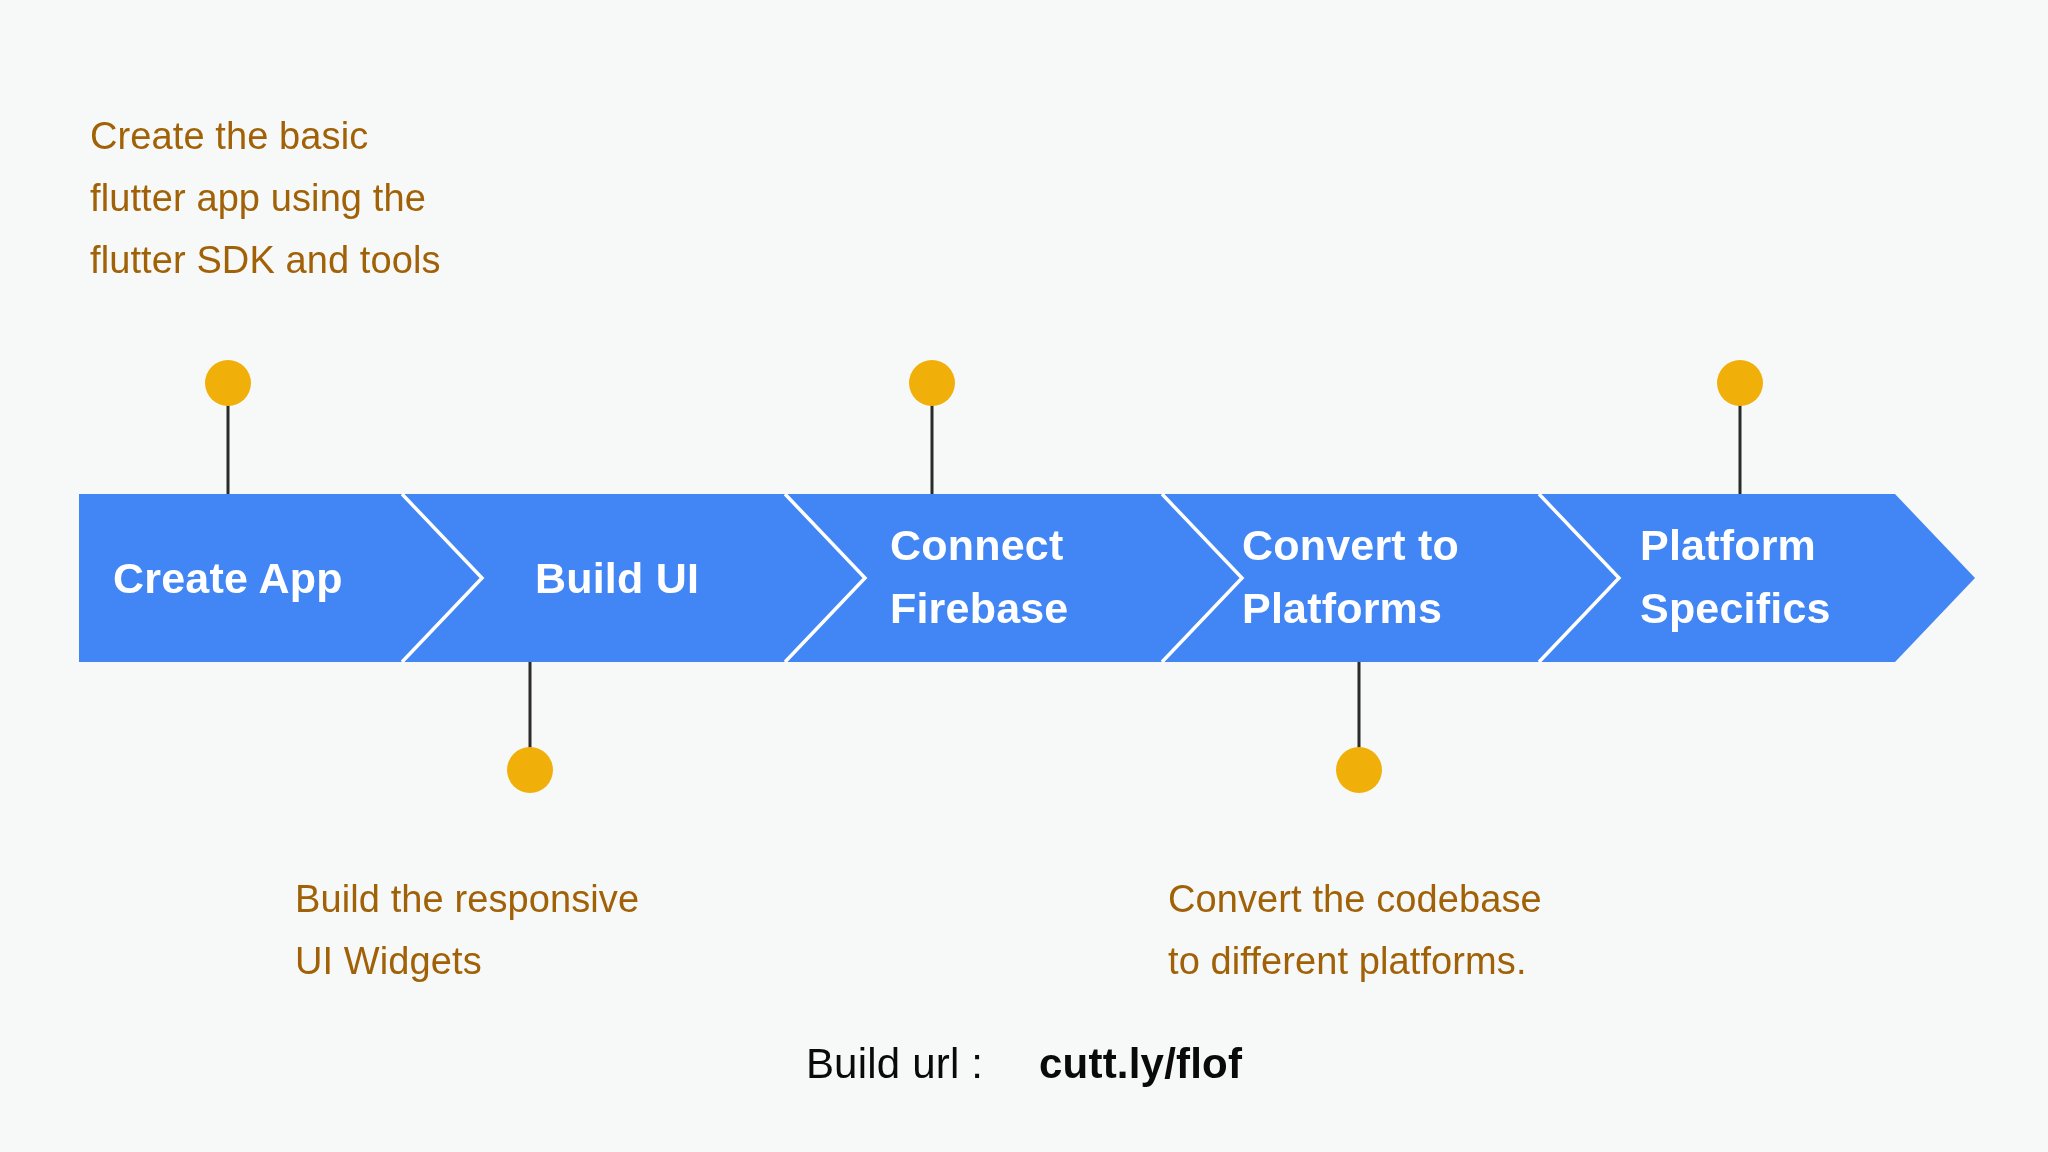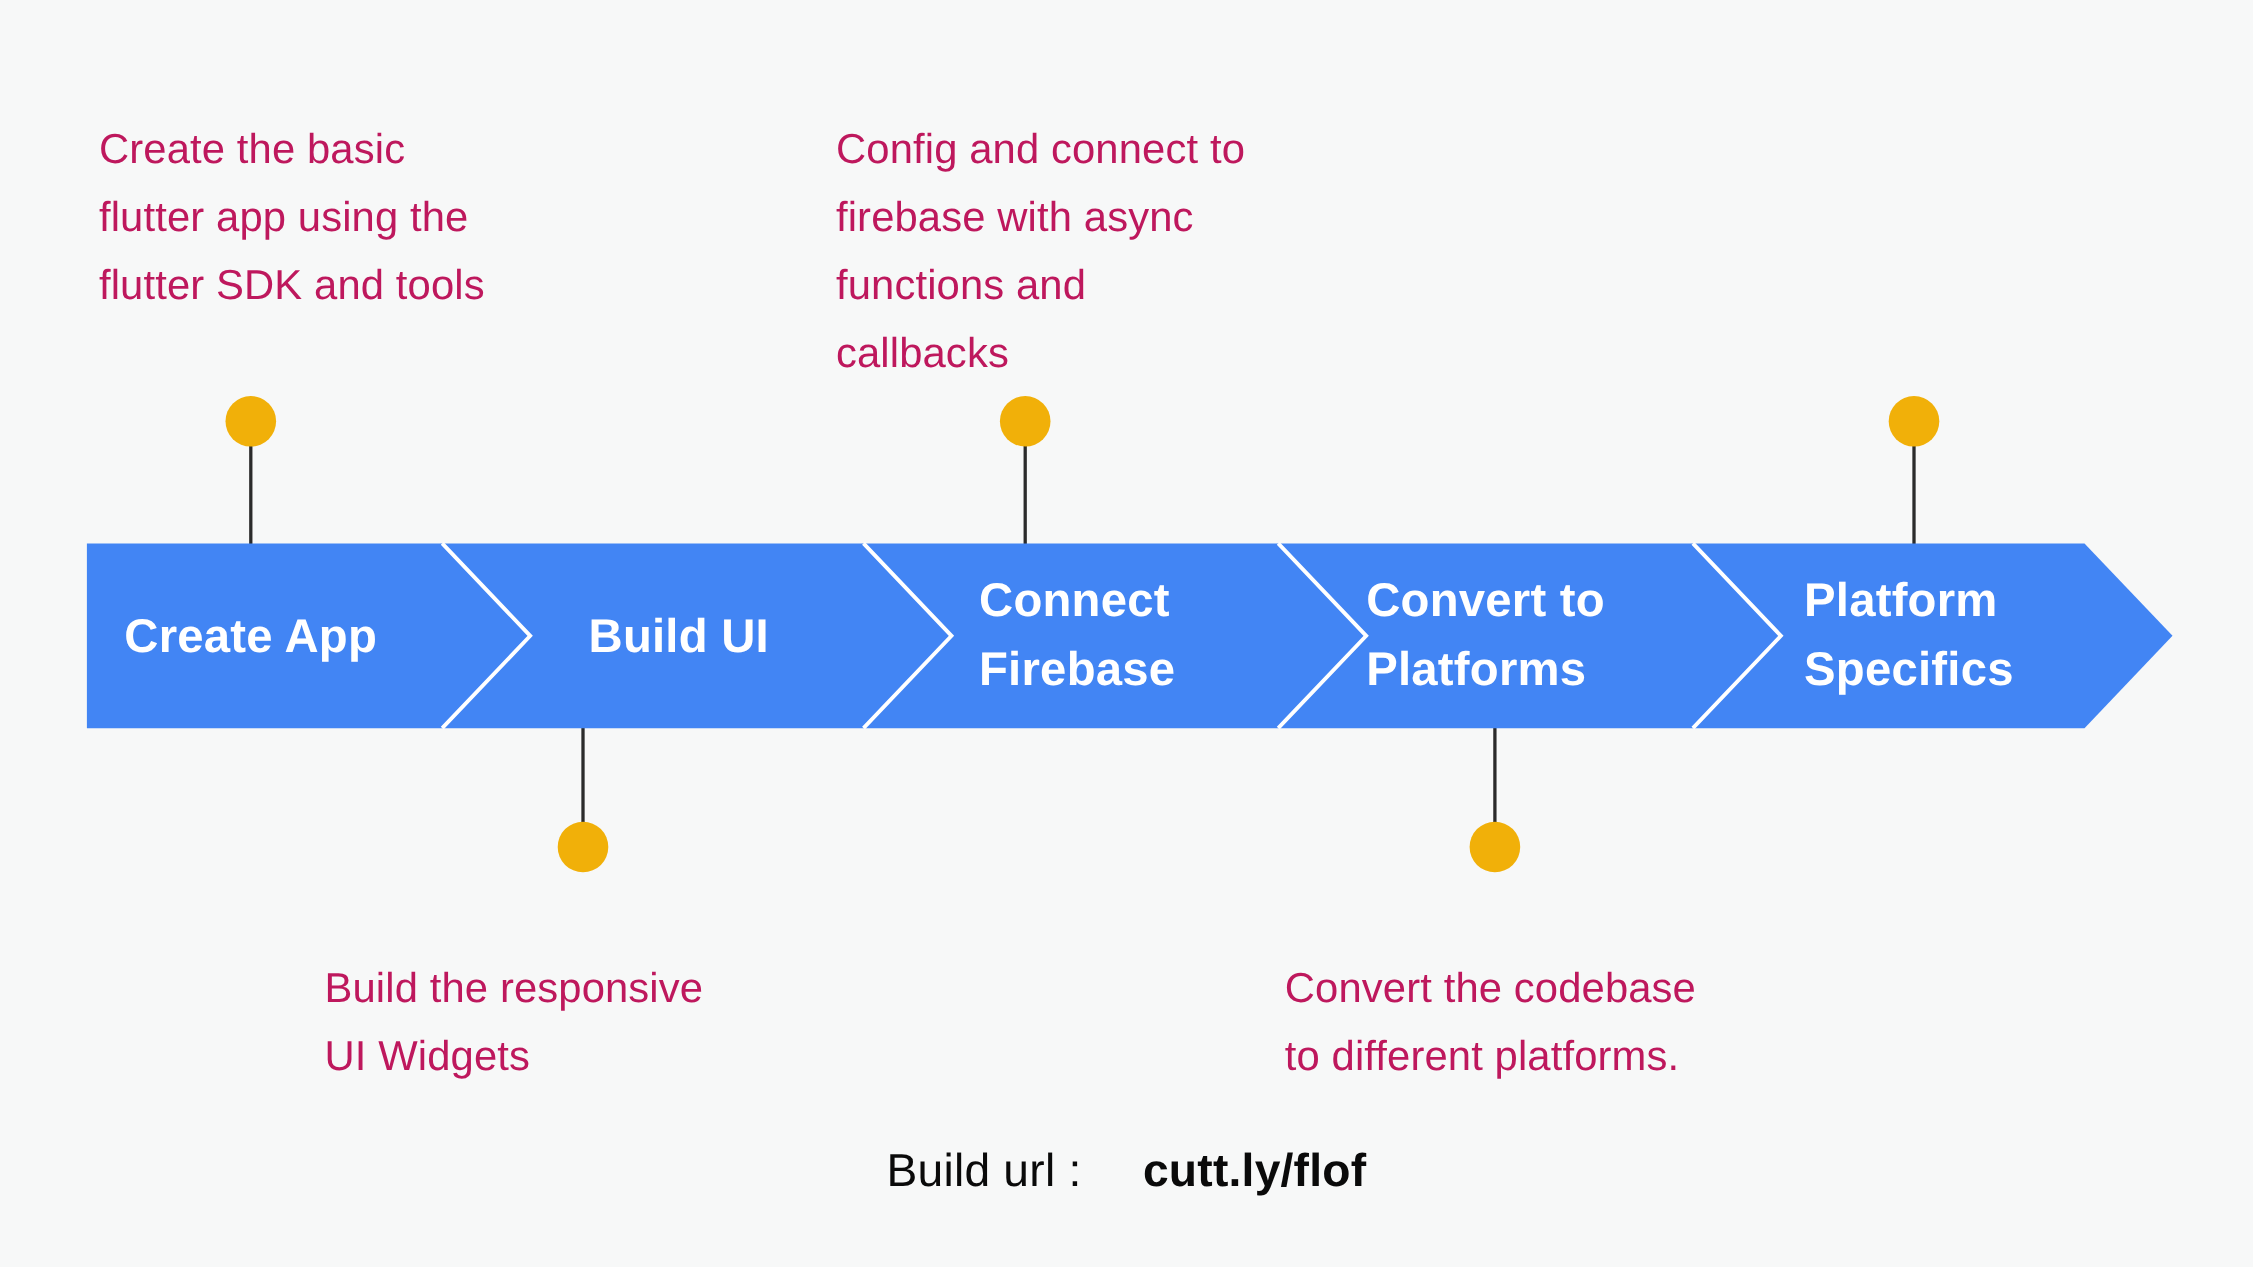--- a/index.html
+++ b/index.html
@@ -20,21 +20,21 @@
   #stage {
     position: absolute;
     inset: 0;
     width: 2048px;
     height: 1152px;
   }
 
   
   .note {
     position: absolute;
-    color: #be185d;
+    color: #a16207;
     font-size: 38px;
     line-height: 62px;
     font-weight: 400;
     letter-spacing: 0.1px;
     white-space: pre-line;
   }
   .note-top-1 { left: 90px;   top: 105px; width: 470px; }
   .note-top-2 { left: 760px;  top: 105px; width: 500px; }
   .note-top-3 { left: 1518px; top: 105px; width: 470px; }
   .note-bot-1 { left: 295px;  top: 868px; width: 470px; }
@@ -75,24 +75,20 @@
   }
 </style>
 </head>
 <body>
 
 <div id="stage">
 
   <div class="note note-top-1">Create the basic
 flutter app using the
 flutter SDK and tools</div>
-  <div class="note note-top-2">Config and connect to
-firebase with async
-functions and
-callbacks</div>
 
   <div class="note note-bot-2">Convert the codebase
 to different platforms.</div>
   <div class="note note-bot-1">Build the responsive
 UI Widgets</div>
 
   <svg id="diagram" viewBox="0 0 2048 1152" xmlns="http://www.w3.org/2000/svg">
 
     <g>
       <line x1="228" y1="383" x2="228" y2="500" stroke="#2B2B2B" stroke-width="3"></line>

